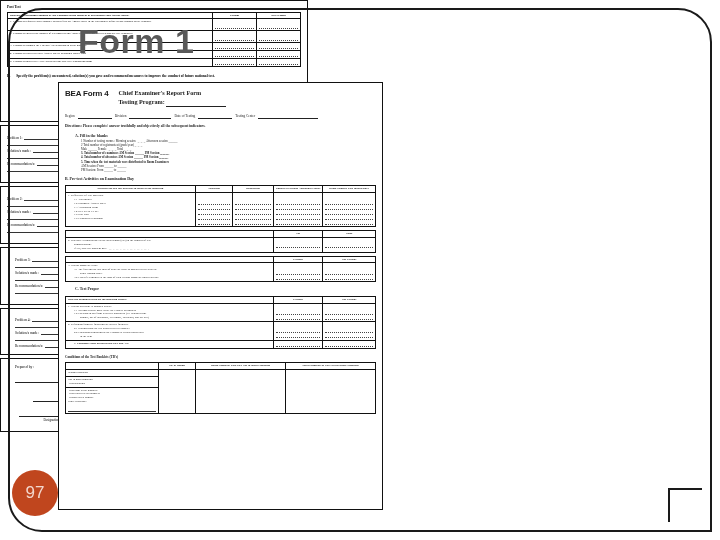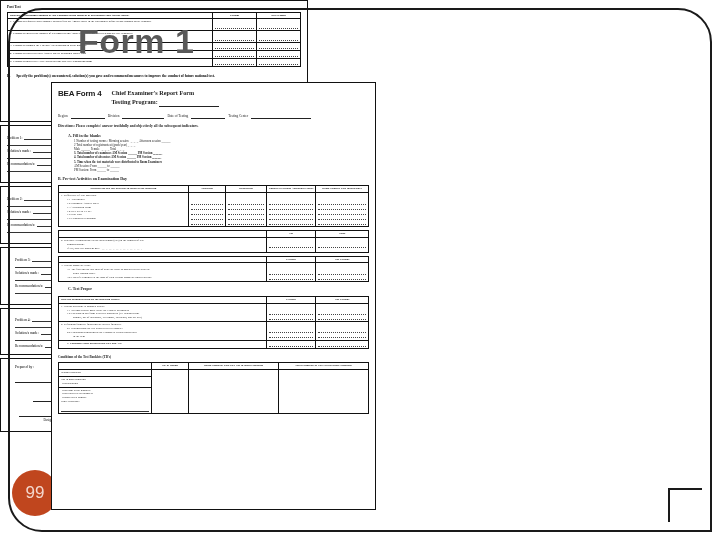--- a/index.html
+++ b/index.html
@@ -31,21 +31,21 @@
     border-radius:50%;background:#C0461E;color:#f3d7cd;
     font-family:"Liberation Sans", sans-serif;font-size:17px;
     display:flex;align-items:center;justify-content:center;
   }
   
   .page{
     position:absolute;background:#fff;border:1.6px solid #111;
     box-sizing:border-box;overflow:hidden;
     font-size:2.9px;line-height:1.38;color:#1b1b1b;
   }
-  #page-left{left:51px;top:82px;width:325px;height:428px;padding:5px 6px;}
+  #page-left{left:58px;top:82px;width:325px;height:428px;padding:5px 6px;}
   #page-right{left:398px;top:80px;width:308px;height:432px;
      border:none;background:transparent;padding:0;}
   
   .rblock{border:1.6px solid #111;background:#fff;box-sizing:border-box;
      padding:4px 6px;margin-bottom:3px;}
   
   .hdr-row{display:flex;align-items:flex-start;gap:10px;}
   .formno{font-family:"Liberation Sans", sans-serif;font-size:8px;font-weight:bold;letter-spacing:-.2px;}
   .formtitle{font-size:6.2px;font-weight:bold;line-height:1.5;}
   .ul{display:inline-block;border-bottom:.7px solid #222;min-width:42px;height:5px;vertical-align:bottom;}.ul.m{min-width:34px}.ul.l{min-width:60px}
@@ -70,21 +70,21 @@
 </style>
 </head>
 <body>
 
 <div id="slide-frame">
   <div id="frame-notch"></div>
 </div>
 
 <div id="slide-title">Form 1</div>
 
-<div id="page-badge">99</div>
+<div id="page-badge">97</div>
 
 <div class="page" id="page-left">
 
   <div class="hdr-row">
     <div class="formno">BEA Form 4</div>
     <div>
       <div class="formtitle">Chief Examiner's Report Form</div>
       <div class="formtitle">
         <span>Testing Program:</span>
         <span class="ul l"></span>

